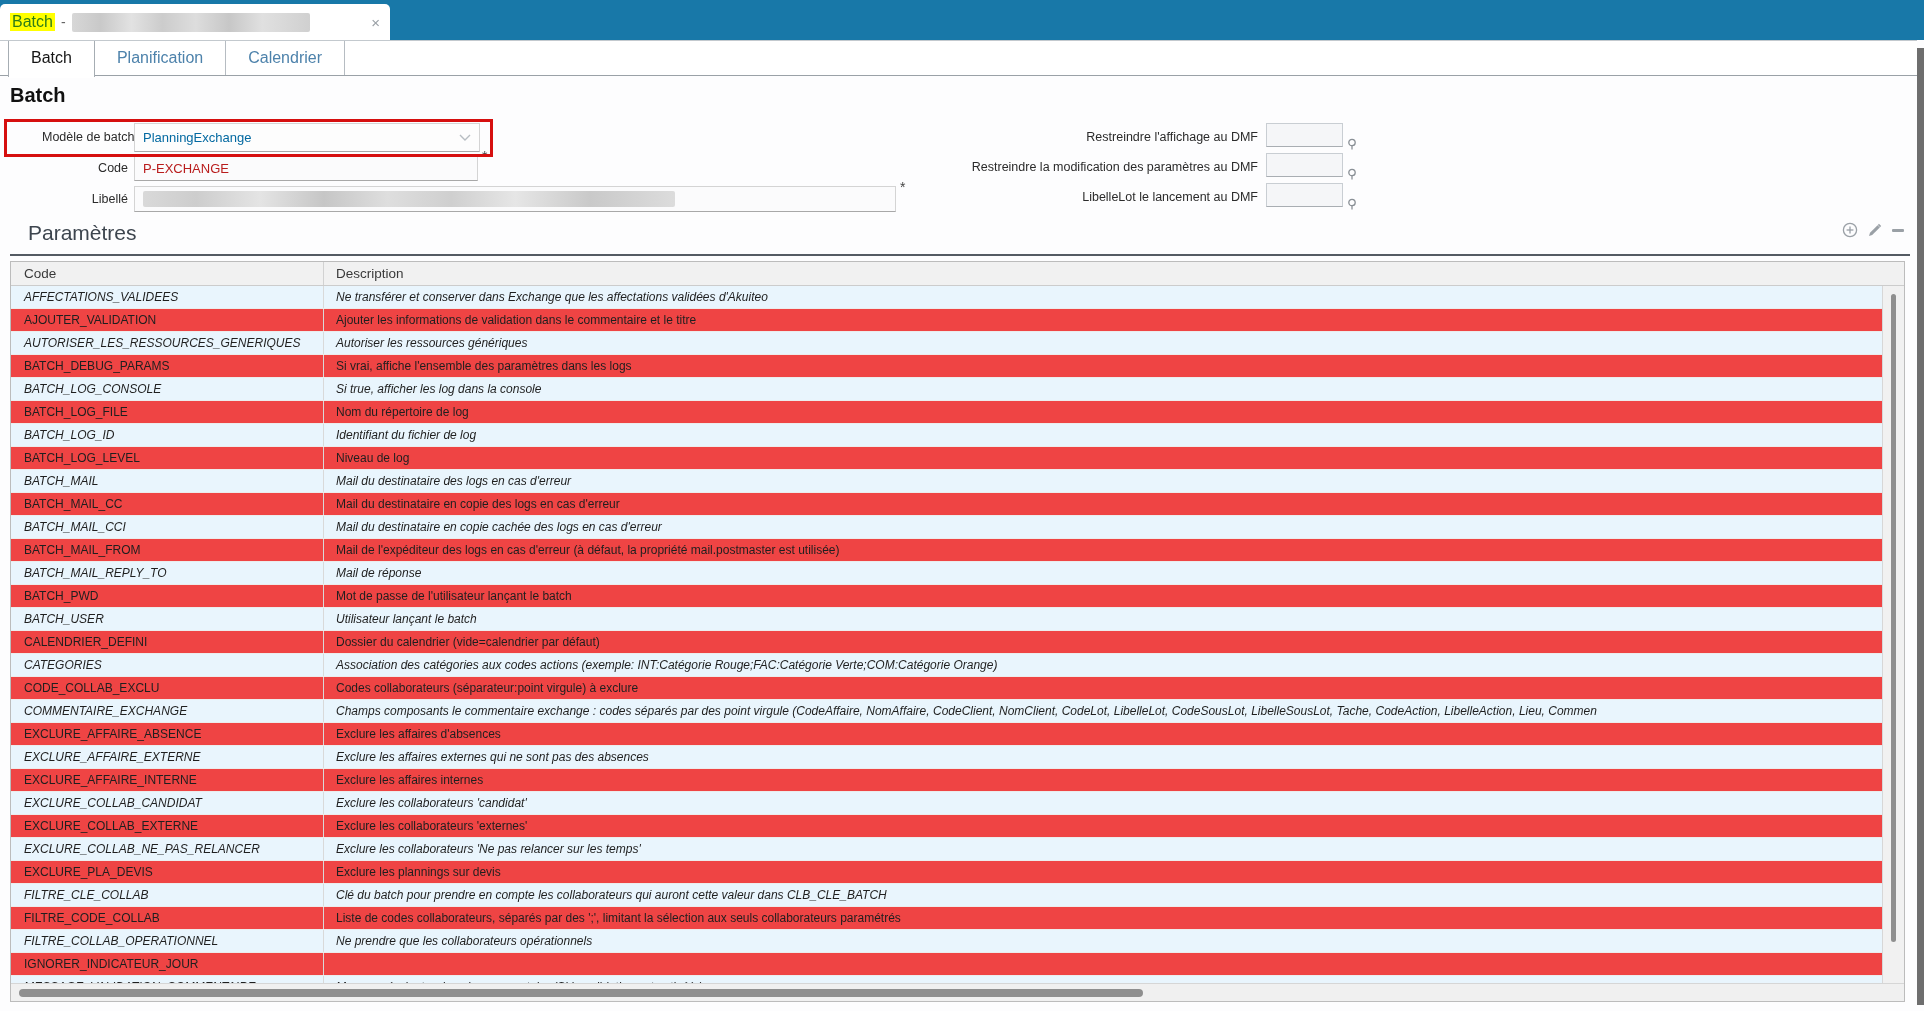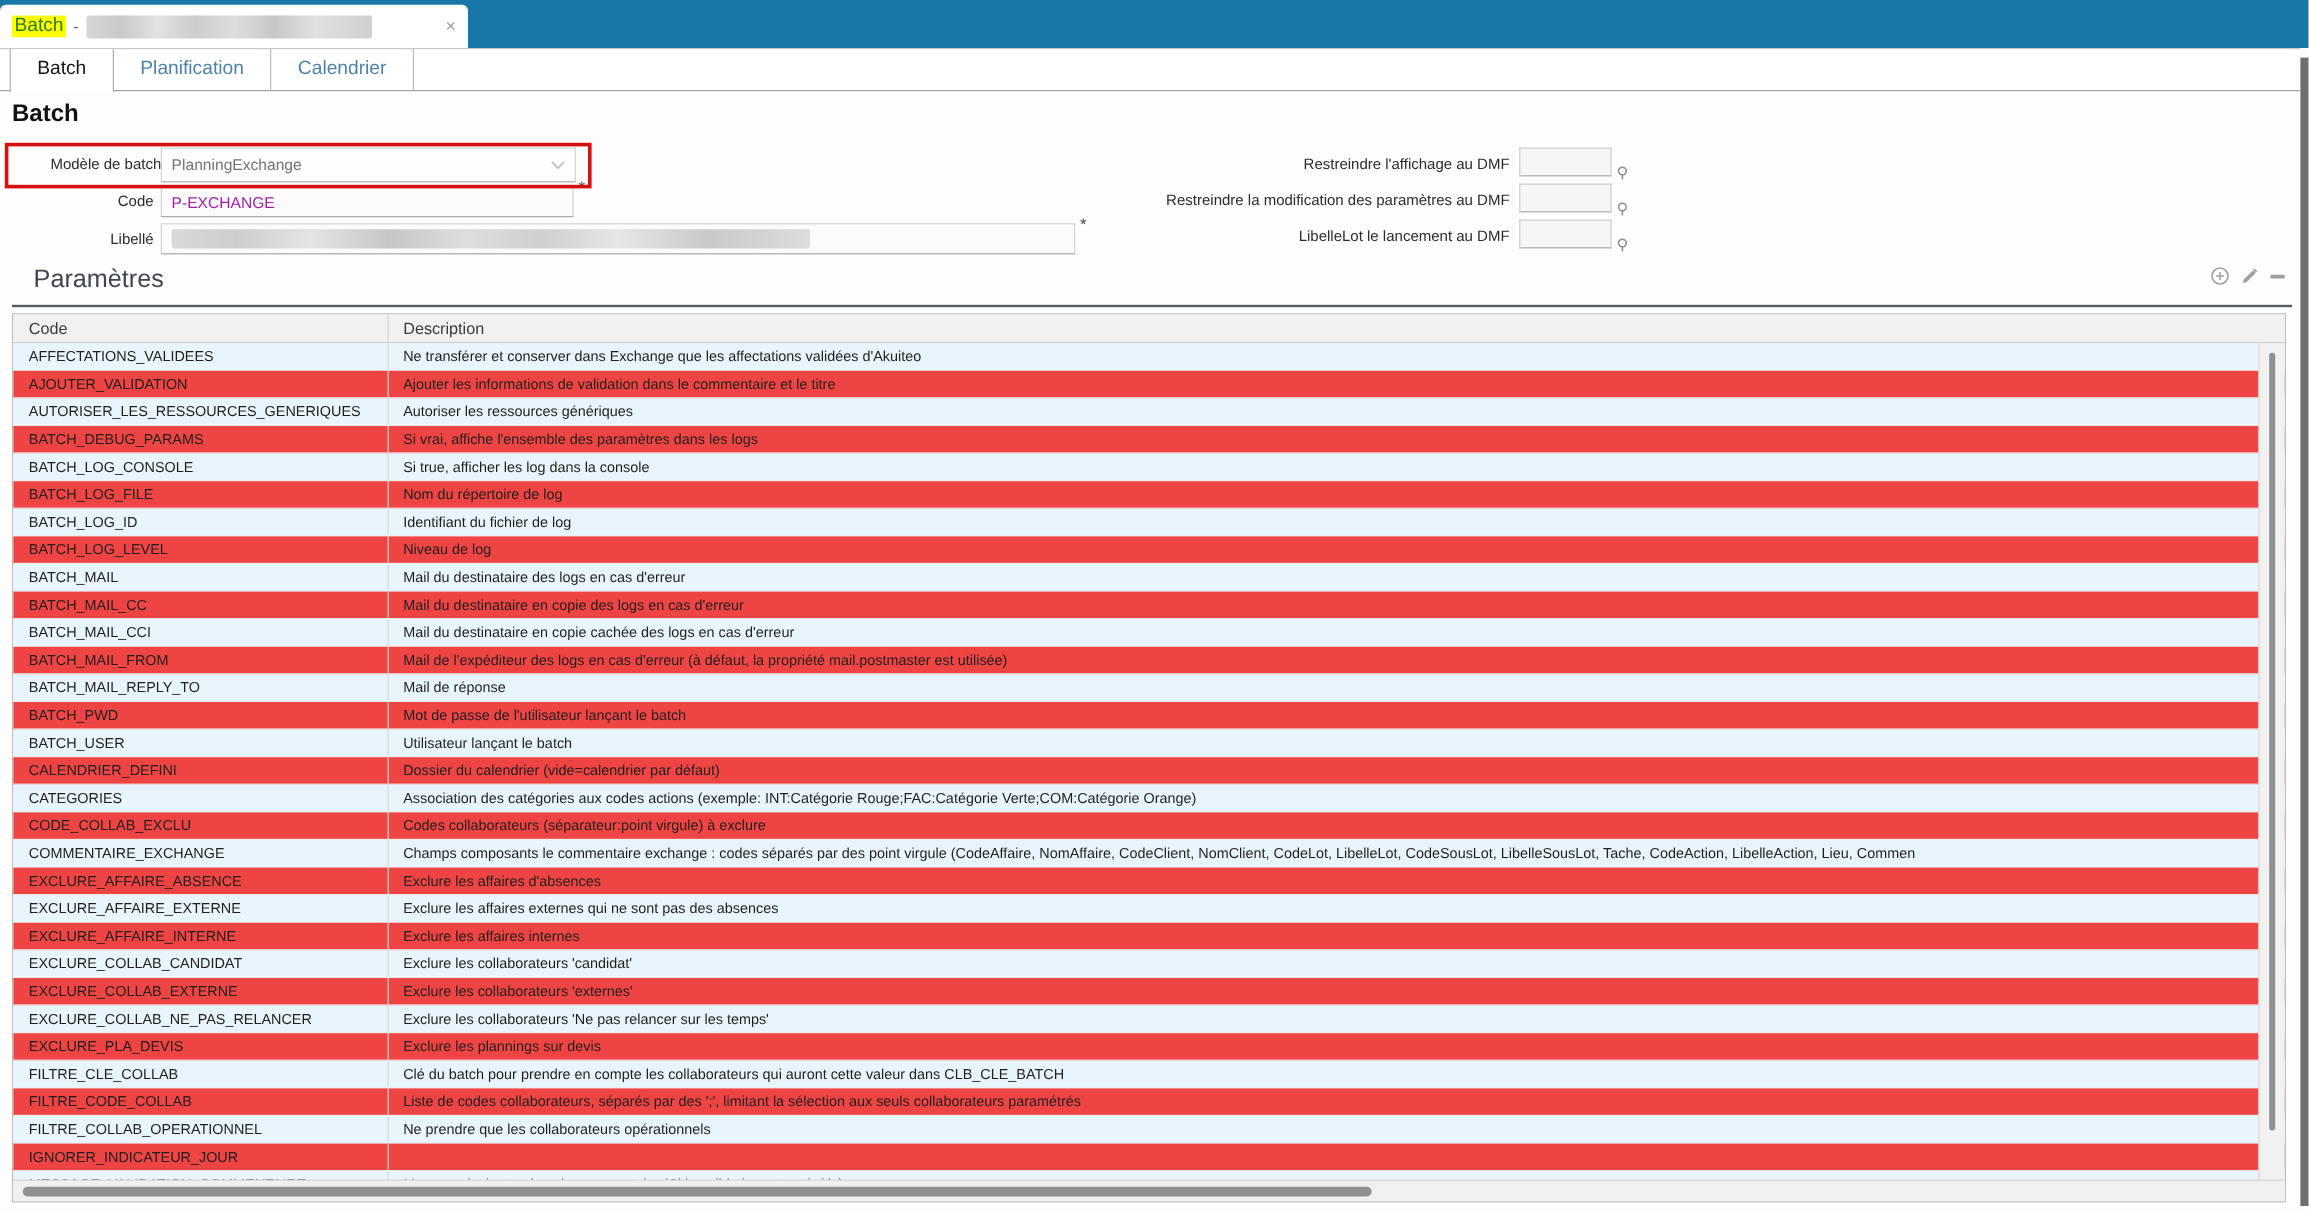--- a/index.html
+++ b/index.html
@@ -29,22 +29,22 @@
 
   
   .page-title { position:absolute; left:10px; top:84px; font-size:20px; font-weight:bold; color:#111; }
 
   
   .lbl { position:absolute; font-size:12.5px; color:#2b2b2b; white-space:nowrap;padding-left:42px; }
   .lbl-left { left:0; width:128px; text-align:right; }
   .lbl-right { left:660px; width:598px; text-align:right; }
 
   .field { position:absolute; background:#fbfbfc; border:1px solid #d4d4d4; border-bottom-color:#a8a8a8;
-    font-size:13px; color:#a21caf; display:flex; align-items:center; padding:0 8px; }
-  .dropdown { left:134px; top:123px; width:346px; height:29px; color:#737373; justify-content:space-between; background:#fdfdfd; }
+    font-size:13px; color:#b91c1c; display:flex; align-items:center; padding:0 8px; }
+  .dropdown { left:134px; top:123px; width:346px; height:29px; color:#0369a1; justify-content:space-between; background:#fdfdfd; }
   .input-code { left:134px; top:155px; width:344px; height:26px; }
   .input-libelle { left:134px; top:186px; width:762px; height:26px; }
   .libelle-blob { width:532px; height:16px; border-radius:2px;
     background:linear-gradient(90deg,#d9d9d9 0%,#cdcdcd 10%,#e4e4e4 22%,#c6c6c6 34%,#dedede 46%,#cfcfcf 58%,#e6e6e6 70%,#c9c9c9 84%,#dcdcdc 100%); }
   .dmf-input { left:1266px; width:77px; height:24px; background:#f5f6f8; border:1px solid #c9ced3; border-bottom-color:#a9aeb3; }
   .req { position:absolute; font-size:14px; color:#444; }
   .dmf-icon { position:absolute; left:1347px; width:11px; height:13px; }
 
   .red-box { position:absolute; left:4px; top:119px; width:489px; height:38px;
     border:3px solid #d60f0f; z-index:5; pointer-events:none; }
@@ -56,21 +56,21 @@
   .tb-icon { width:16px; height:16px; display:flex; align-items:center; justify-content:center; cursor:default; }
 
   
   .table { position:absolute; left:10px; top:261px; width:1895px; height:741px; border:1px solid #bcbcbc; background:#fff; }
   .thead { position:absolute; left:0; top:0; right:0; height:24px; background:#f1f1f1; border-bottom:1px solid #cccccc;
     display:flex; font-size:13.5px; color:#3a3a3a; }
   .th-code { width:313px; padding-left:13px; line-height:23px; border-right:1px solid #d2d2d2; }
   .th-desc { flex:1; padding-left:12px; line-height:23px; }
   .tbody { position:absolute; left:0; top:24px; right:0; height:699px; overflow:hidden; }
   .trow { display:flex; height:23px; background:#ef4444; border-bottom:1px solid #ececec; }
-  .trow.alt { background:#e9f5fd; }
+  .trow.alt { background:#e9f5fd;font-style:italic; }
   .td-code { width:313px; padding-left:13px; font-size:12px; color:#1f1f1f; line-height:22px;
     border-right:1px solid #d9d9d9; white-space:nowrap; overflow:hidden; }
   .td-desc { flex:1; padding-left:12px; font-size:12px; color:#1f1f1f; line-height:22px; white-space:nowrap; overflow:hidden; }
 
   
   .vscroll { position:absolute; right:0; top:24px; width:22px; height:699px; background:#f1f1f1; border-left:1px solid #d7d7d7; }
   .vthumb { position:absolute; left:8px; top:8px; width:5px; height:648px; background:#8f8f8f; border-radius:3px; }
   .hscroll { position:absolute; left:0; right:0; bottom:0; height:18px; background:#f0f0f0; border-top:1px solid #d6d6d6; }
   .hthumb { position:absolute; left:8px; top:5px; width:1124px; height:8px; background:#8f8f8f; border-radius:4px; }
 

